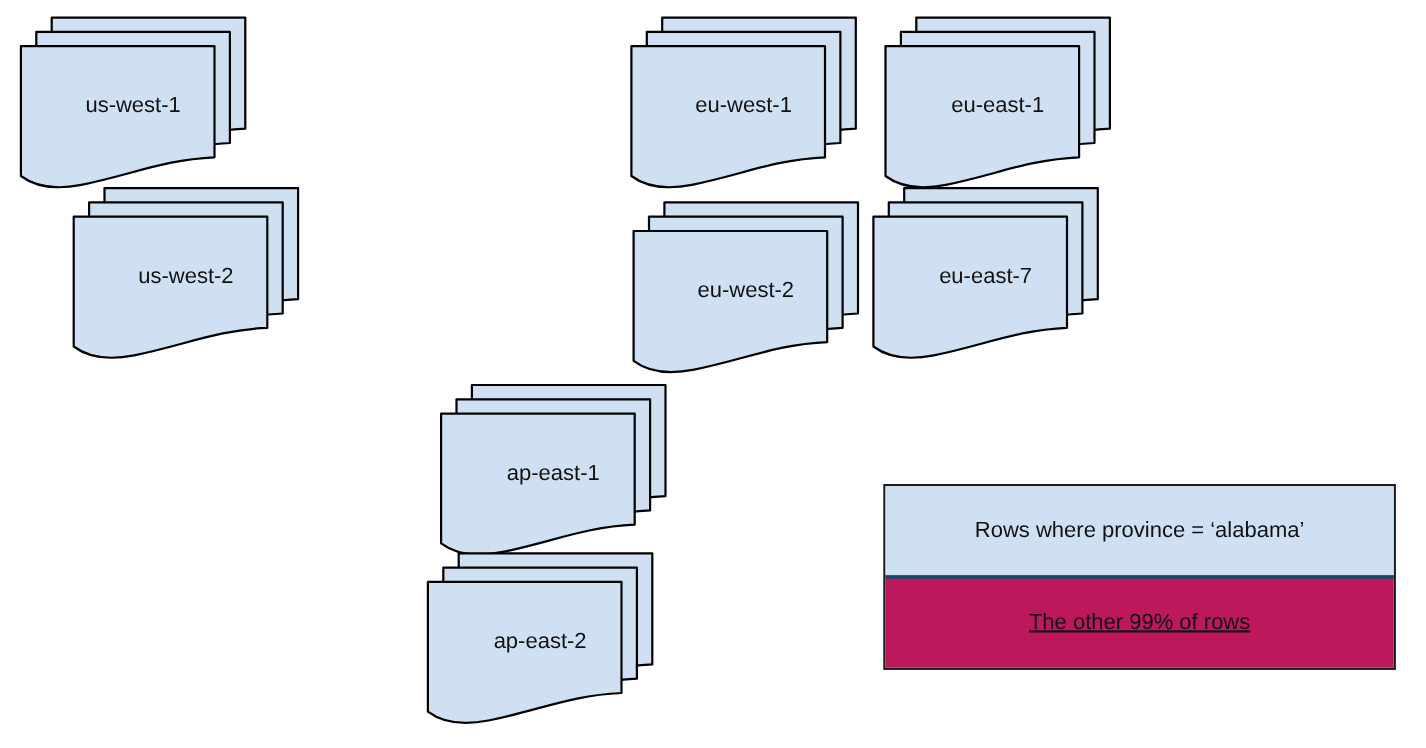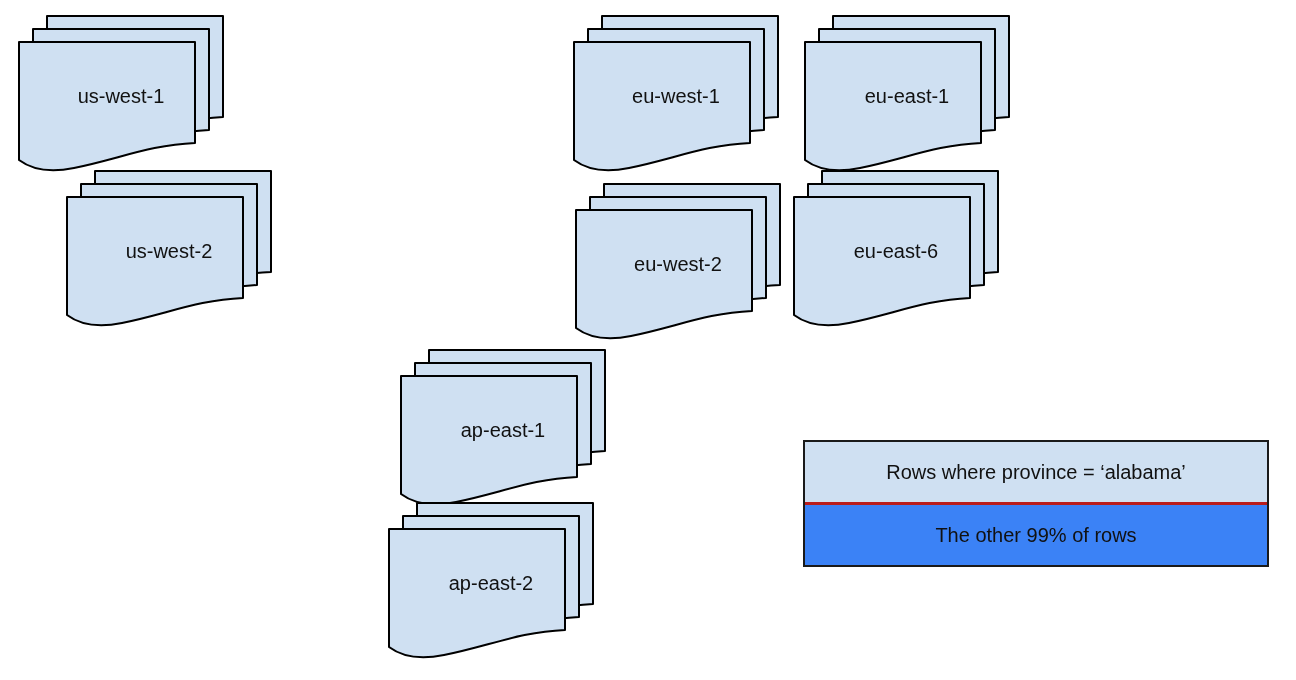--- a/index.html
+++ b/index.html
@@ -48,29 +48,29 @@
   }
   .legend {
     position: absolute;
     left: 803px;
     top: 440px;
     width: 462px;
     border: 2px solid #1a1a1a;
     box-sizing: content-box;
   }
   .legend-row {
-    height: 60px;
+    height: 81px;
     display: flex;
     align-items: center;
     justify-content: center;
     font-size: 20px;
     color: #111111;
   }
   .legend-row.blue   { background: #cfe0f2; }
-  .legend-row.orange { background: #3b82f6; border-top: 3px solid #b91c1c; }
+  .legend-row.orange { background: #be185d; border-top: 3px solid #0c4a6e; text-decoration: underline; }
 </style>
 </head>
 <body>
 
 <div class="canvas">
 
   <div class="stack blue" style="left:19px; top:16px;">
     <svg width="204" height="158" viewBox="0 0 204 158">
       <path transform="translate(28,0)" d="M0,0 H176 V101 C130,103 100,117 55,126 C30,131 12,127 0,118 Z"></path>
       <path transform="translate(14,13)" d="M0,0 H176 V101 C130,103 100,117 55,126 C30,131 12,127 0,118 Z"></path>
@@ -116,21 +116,21 @@
     </svg>
     <div class="stack-label">eu-west-2</div>
   </div>
 
   <div class="stack blue" style="left:794px; top:171px;">
     <svg width="204" height="158" viewBox="0 0 204 158">
       <path transform="translate(28,0)" d="M0,0 H176 V101 C130,103 100,117 55,126 C30,131 12,127 0,118 Z"></path>
       <path transform="translate(14,13)" d="M0,0 H176 V101 C130,103 100,117 55,126 C30,131 12,127 0,118 Z"></path>
       <path transform="translate(0,26)" d="M0,0 H176 V101 C130,103 100,117 55,126 C30,131 12,127 0,118 Z"></path>
     </svg>
-    <div class="stack-label">eu-east-6</div>
+    <div class="stack-label">eu-east-7</div>
   </div>
 
   <div class="stack blue" style="left:401px; top:350px;padding-left:48px;">
     <svg width="204" height="158" viewBox="0 0 204 158">
       <path transform="translate(28,0)" d="M0,0 H176 V101 C130,103 100,117 55,126 C30,131 12,127 0,118 Z"></path>
       <path transform="translate(14,13)" d="M0,0 H176 V101 C130,103 100,117 55,126 C30,131 12,127 0,118 Z"></path>
       <path transform="translate(0,26)" d="M0,0 H176 V101 C130,103 100,117 55,126 C30,131 12,127 0,118 Z"></path>
     </svg>
     <div class="stack-label">ap-east-1</div>
   </div>

